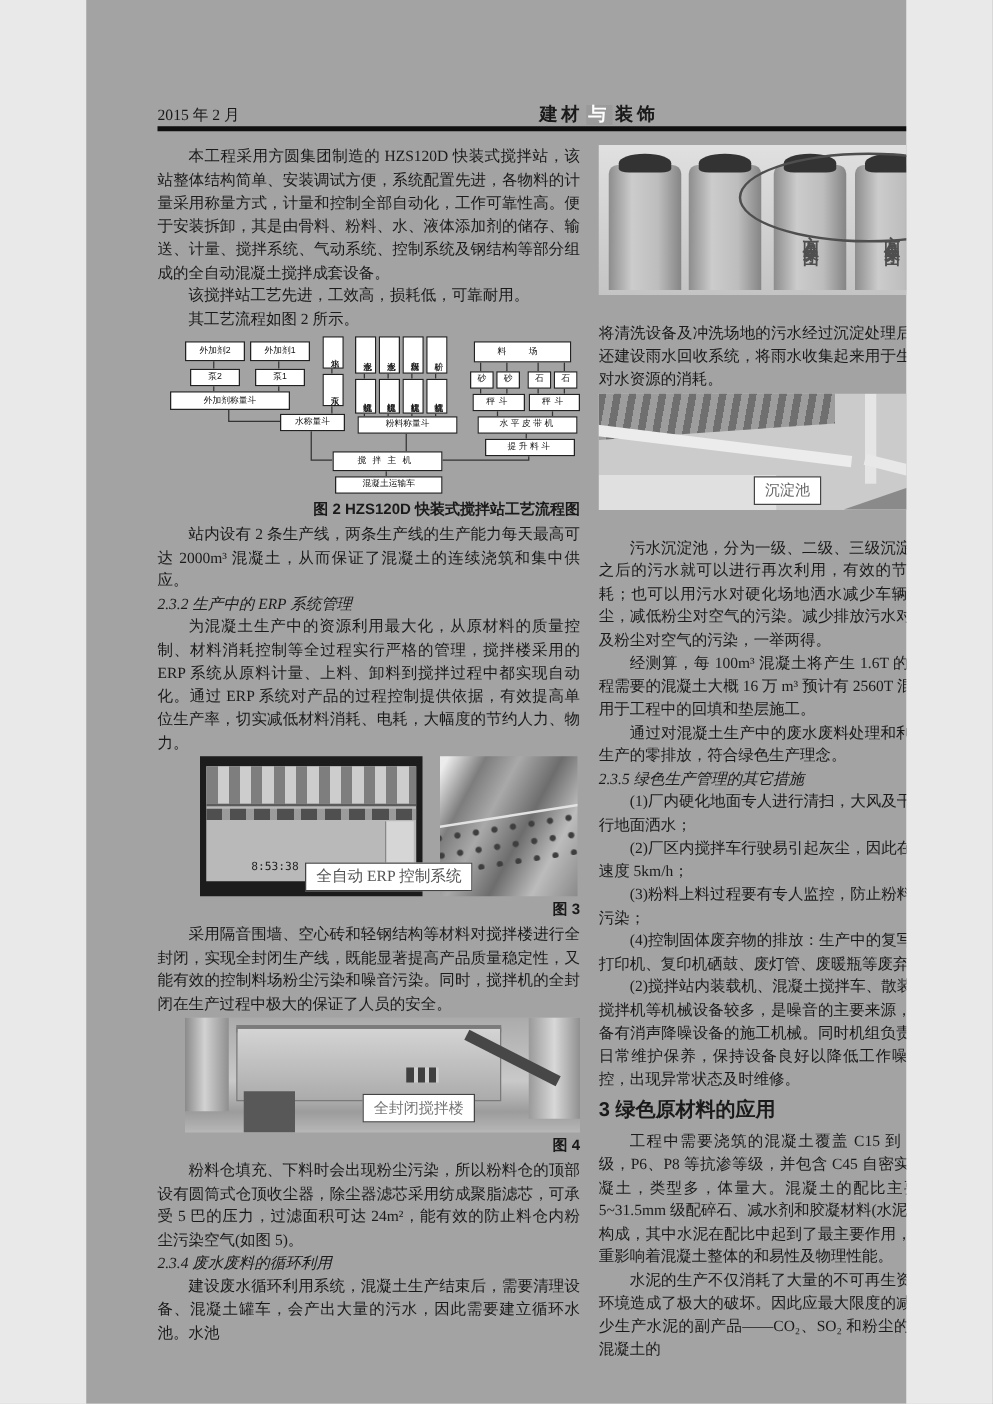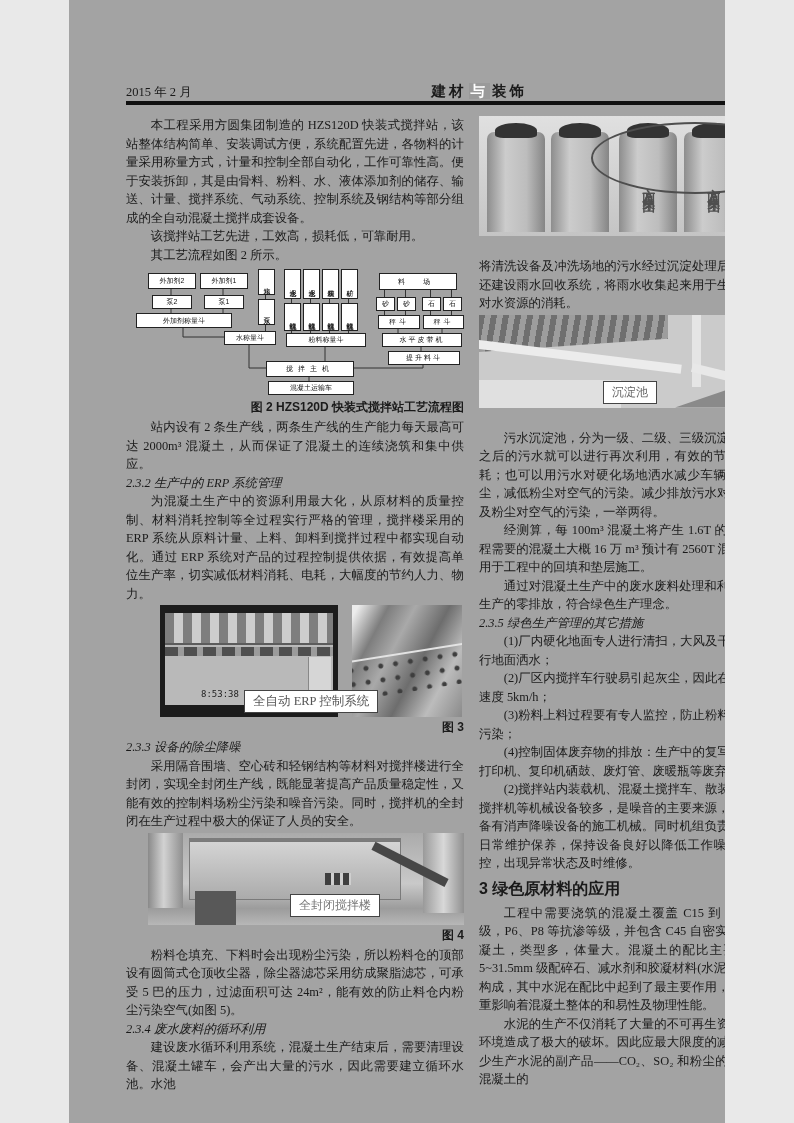--- a/index.html
+++ b/index.html
@@ -156,21 +156,20 @@
           </div>
         </div>
         <div class="console">
           <div class="desk"></div>
         </div>
       </div>
       <div class="photo-label label-erp">全自动 ERP 控制系统</div>
     </div>
     <div class="fig-caption">图 3</div>
 
-    <p class="subhead">2.3.3 设备的除尘降噪</p>
     <p>采用隔音围墙、空心砖和轻钢结构等材料对搅拌楼进行全封闭，实现全封闭生产线，既能显著提高产品质量稳定性，又能有效的控制料场粉尘污染和噪音污染。同时，搅拌机的全封闭在生产过程中极大的保证了人员的安全。</p>
 
     <div class="fig4">
       <div class="fig4-photo">
         <div class="b-silo-l"></div>
         <div class="b-silo-r"></div>
         <div class="b-roof"></div>
         <div class="b-main"></div>
         <div class="b-win"></div>
         <div class="b-door"></div>

